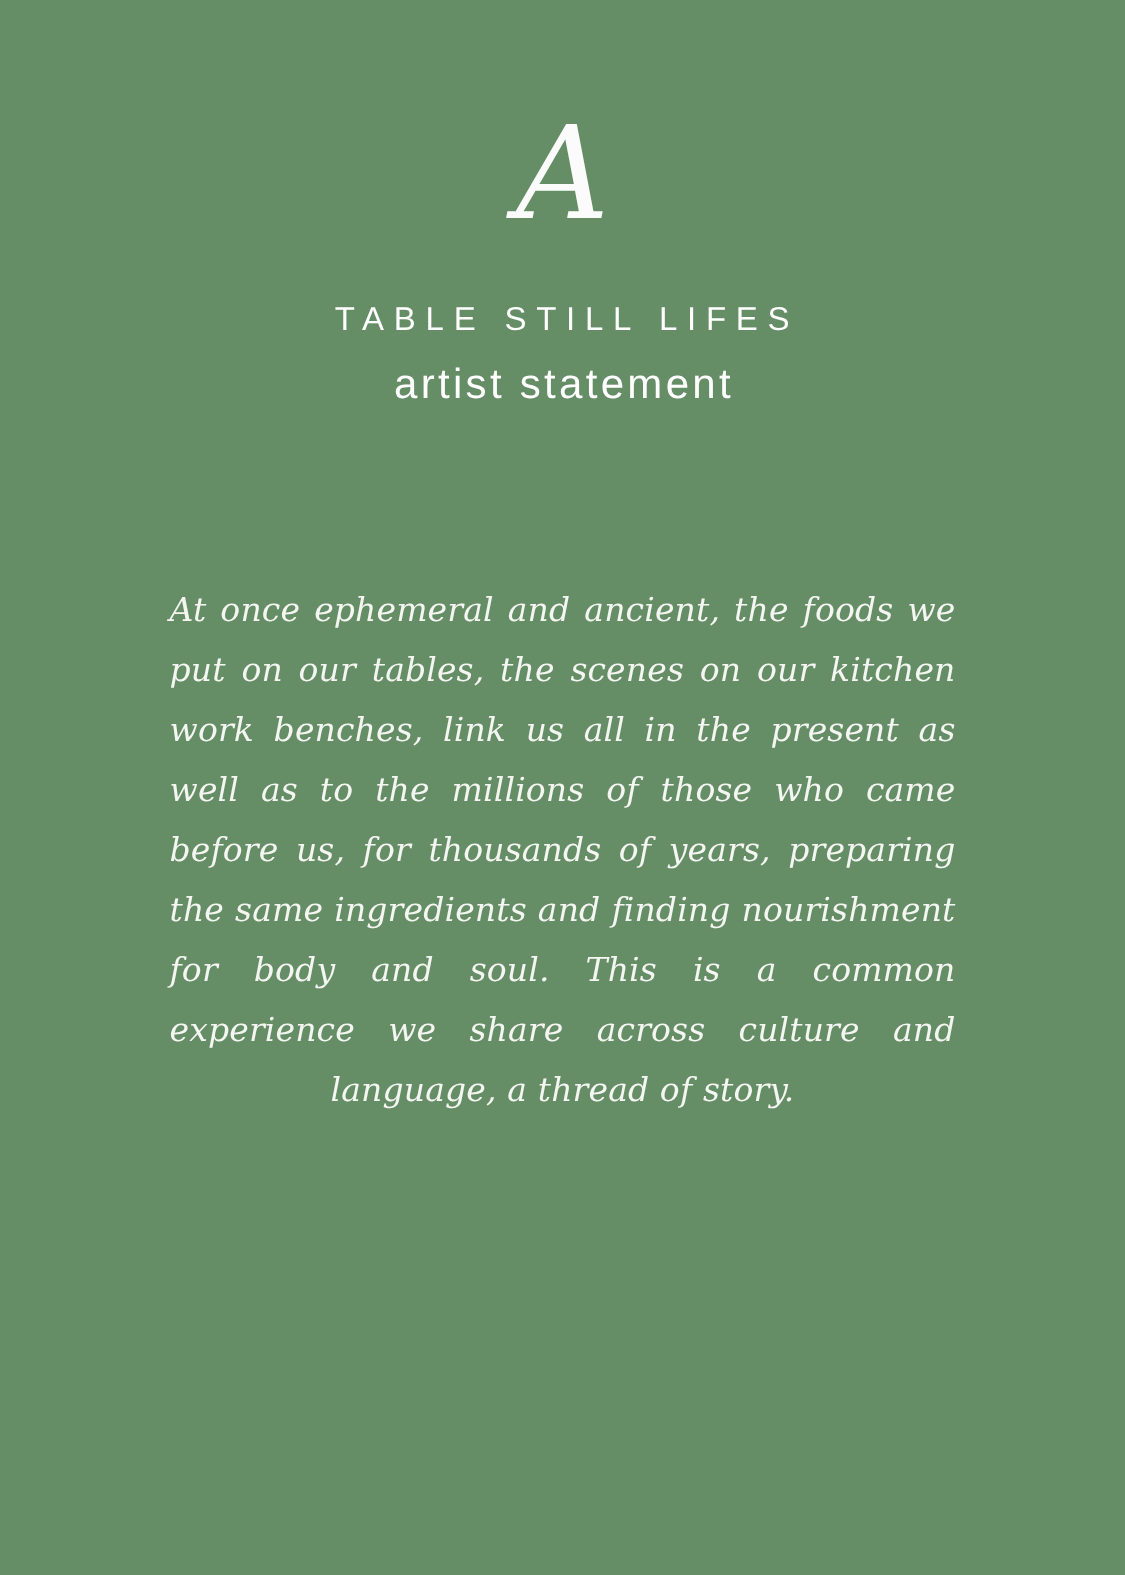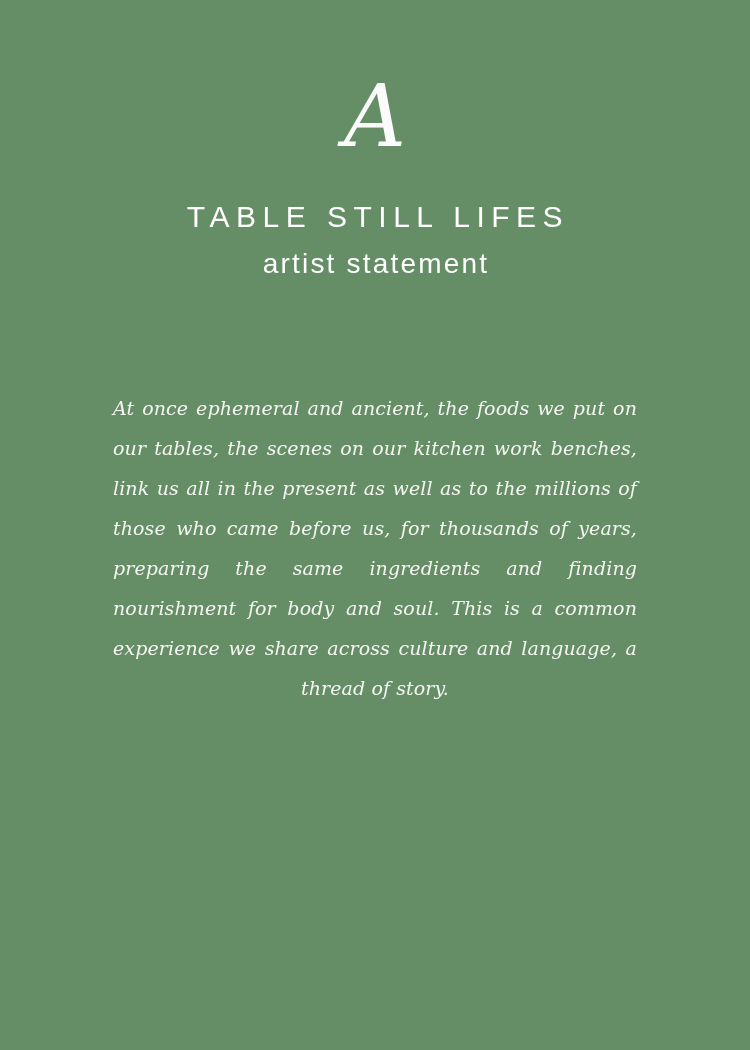--- a/index.html
+++ b/index.html
@@ -39,21 +39,21 @@
   .title-block {
     position: absolute;
     top: 200px;
     left: 0;
     right: 0;
     text-align: center;
   }
   .title {
     color: #ffffff;
     font-family: "Liberation Sans", sans-serif;
-    font-size: 30px;
+    font-size: 22px;
     font-weight: 400;
     letter-spacing: 6.5px;
     text-transform: uppercase;
     margin: 0 0 14px 0;
     padding-left: 6px;
   }
   .subtitle {
     color: #ffffff;
     font-family: "Liberation Sans", sans-serif;
     font-size: 28px;
@@ -63,21 +63,21 @@
     padding-left: 2px;
   }
   .statement {
     position: absolute;
     top: 388px;
     left: 113px;
     width: 524px;
     color: #f4f6f1;
     font-family: "DejaVu Serif", serif;
     font-style: italic;
-    font-size: 19px;
+    font-size: 22px;
     line-height: 40px;
     text-align: justify;
     text-align-last: center;
     letter-spacing: 0.1px;
   }
 </style>
 </head>
 <body>
 
 <div class="page">

